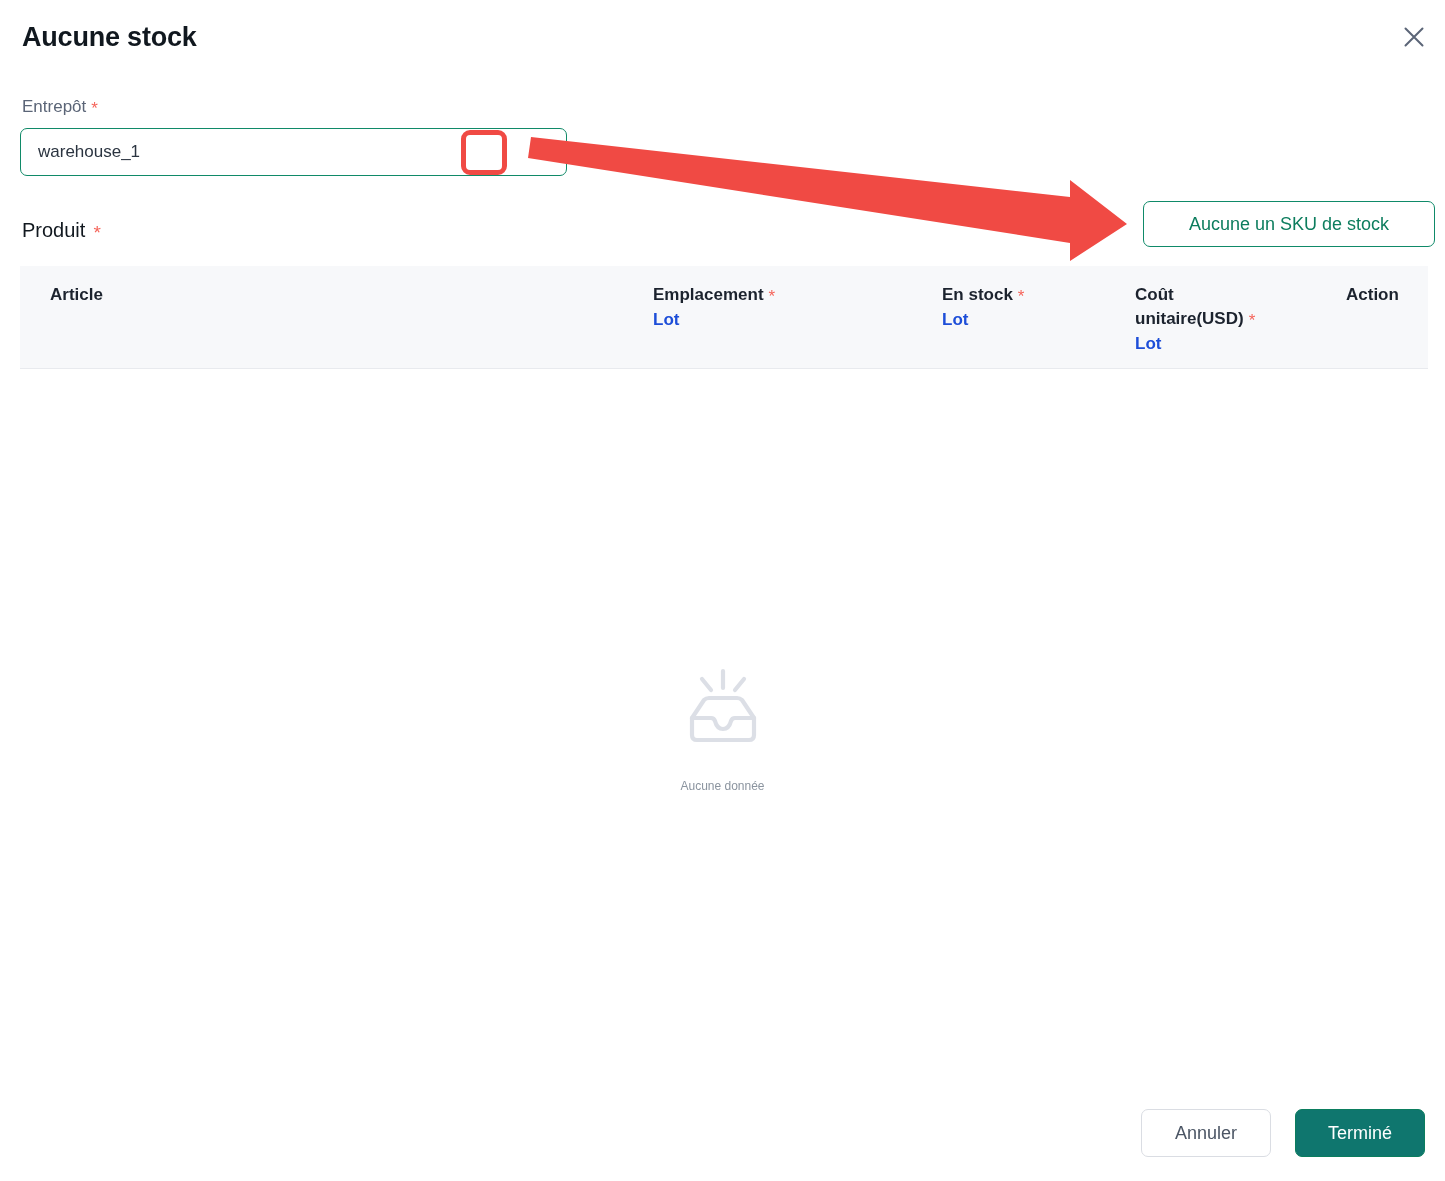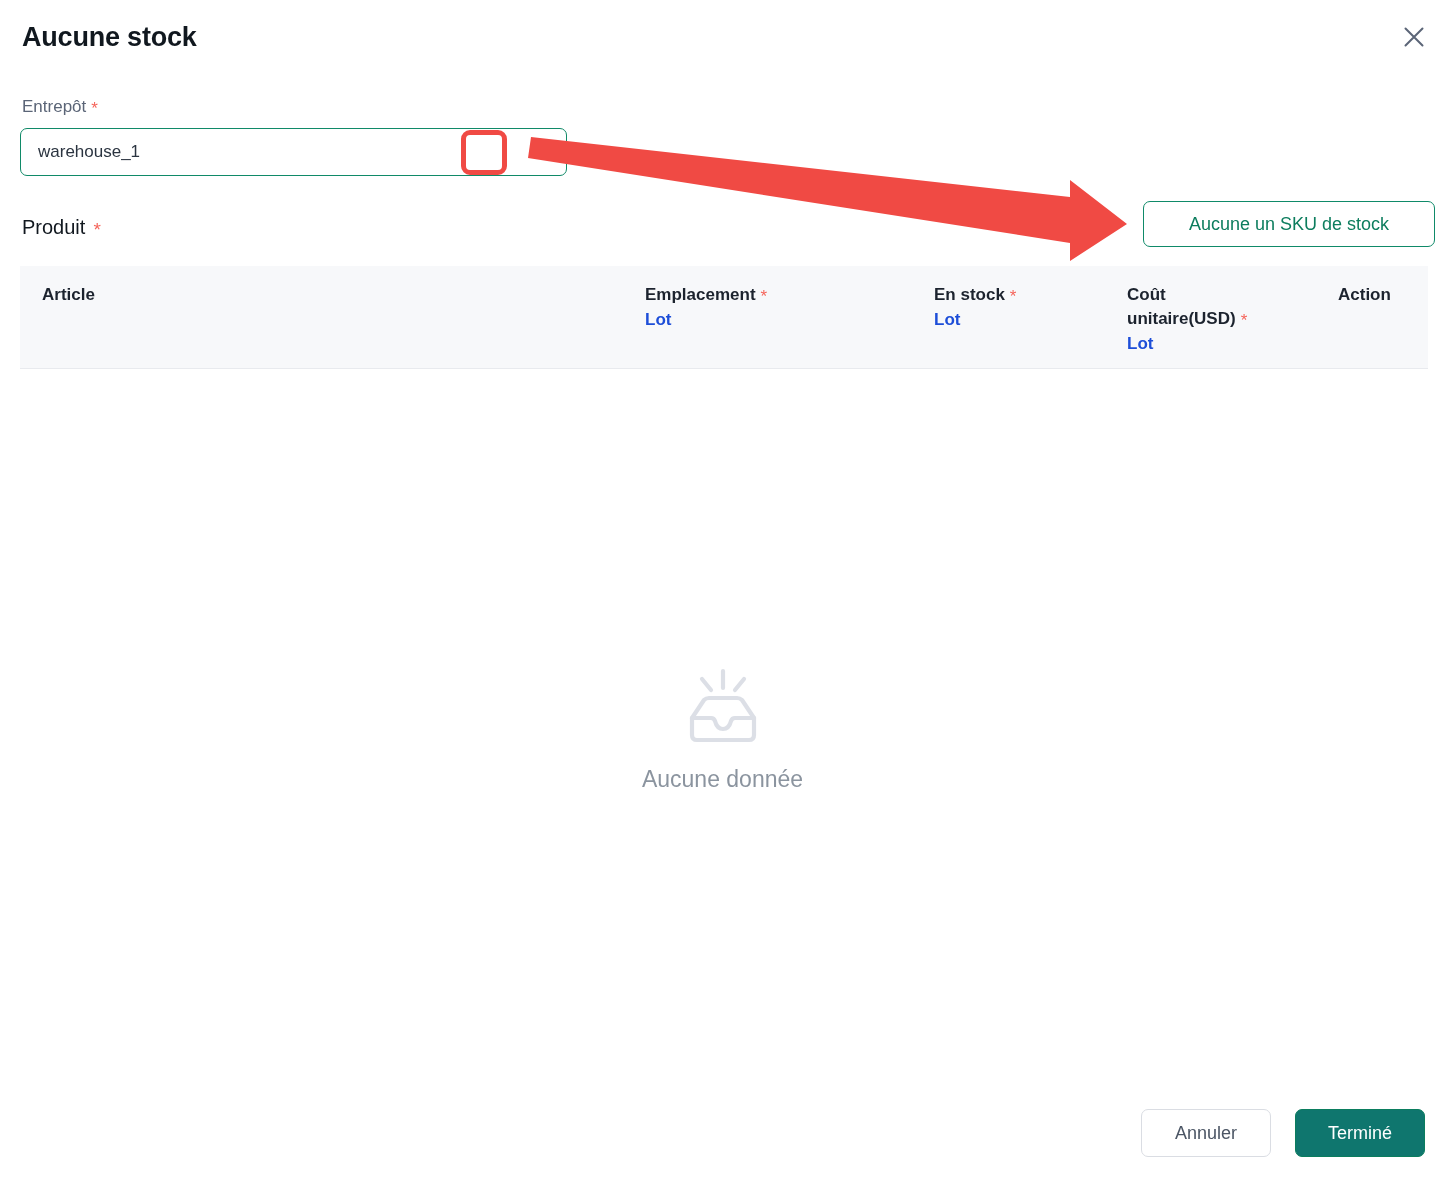--- a/index.html
+++ b/index.html
@@ -122,21 +122,21 @@
     z-index: 5;
   }
 
   
   .label-produit {
     position: absolute;
     left: 22px;
     top: 212px;
     font-size: 20px;
     color: #11181f;
-    line-height: 30px;
+    line-height: 36px;
     font-weight: 400;
   }
   .label-produit .req-star { font-size: 19px; margin-left: 8px; }
 
   .add-sku-btn {
     position: absolute;
     left: 1143px;
     top: 201px;
     width: 292px;
     height: 46px;
@@ -164,20 +164,21 @@
     border-bottom: 1px solid #e8eaee;
   }
 
   .th {
     position: absolute;
     top: 17px;
     font-size: 17px;
     font-weight: 700;
     color: #1c232e;
     line-height: 24px;
+    margin-left: 8px;
   }
   .th .req-star { font-weight: 400; }
 
   .th-sub {
     display: block;
     font-weight: 700;
     color: #1d4ed8;
     font-size: 17px;
     line-height: 24px;
     margin-top: 1px;
@@ -194,22 +195,22 @@
     position: absolute;
     left: 0;
     top: 668px;
     width: 1445px;
     display: flex;
     flex-direction: column;
     align-items: center;
   }
   .empty-icon { display: block; }
   .empty-text {
-    margin-top: 16px;
-    font-size: 23px;
+    margin-top: 23px;
+    font-size: 12px;
     color: #8b949f;
     line-height: 26px;
   }
 
   
   .footer {
     position: absolute;
     left: 0;
     bottom: 0;
     width: 1445px;

